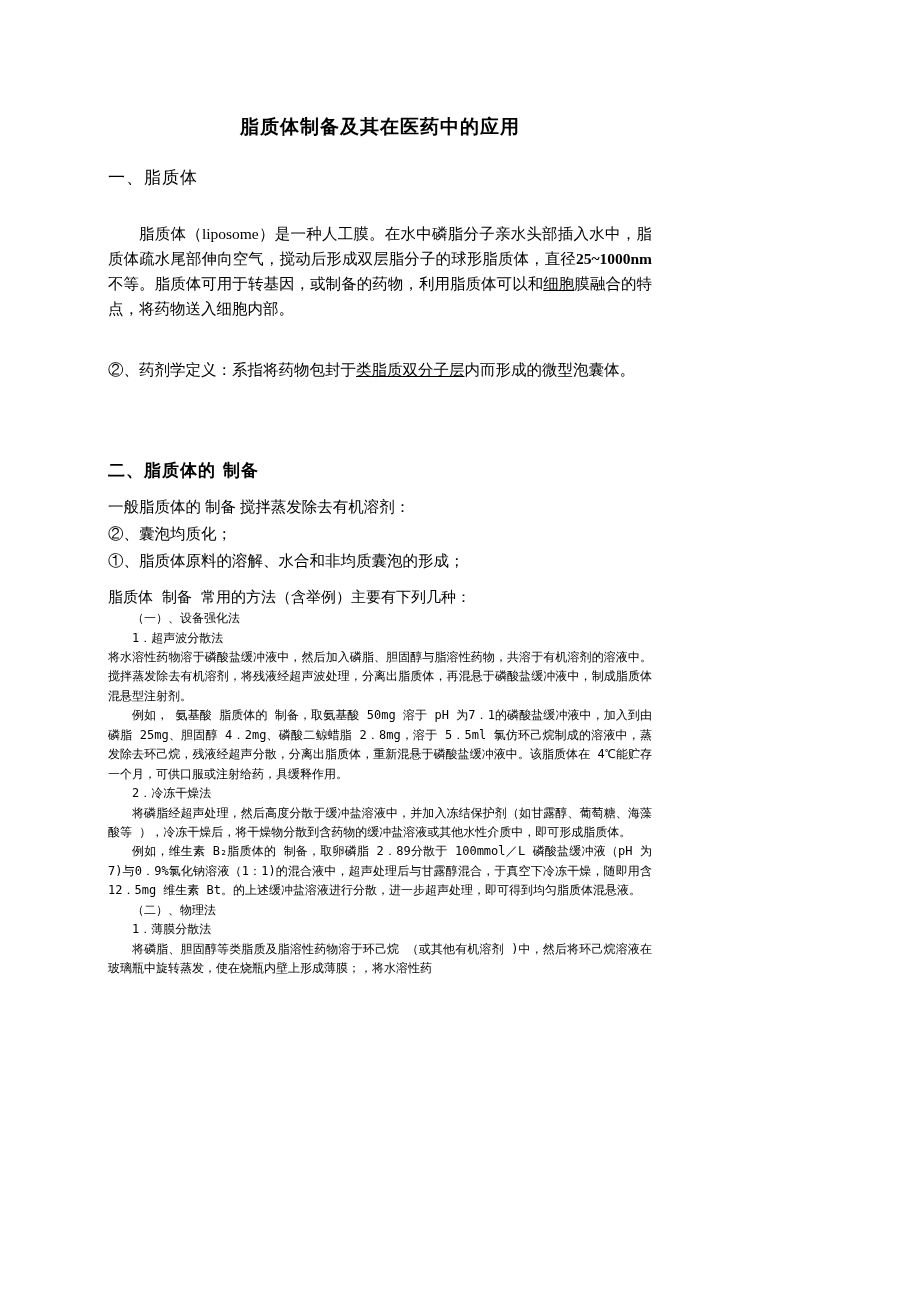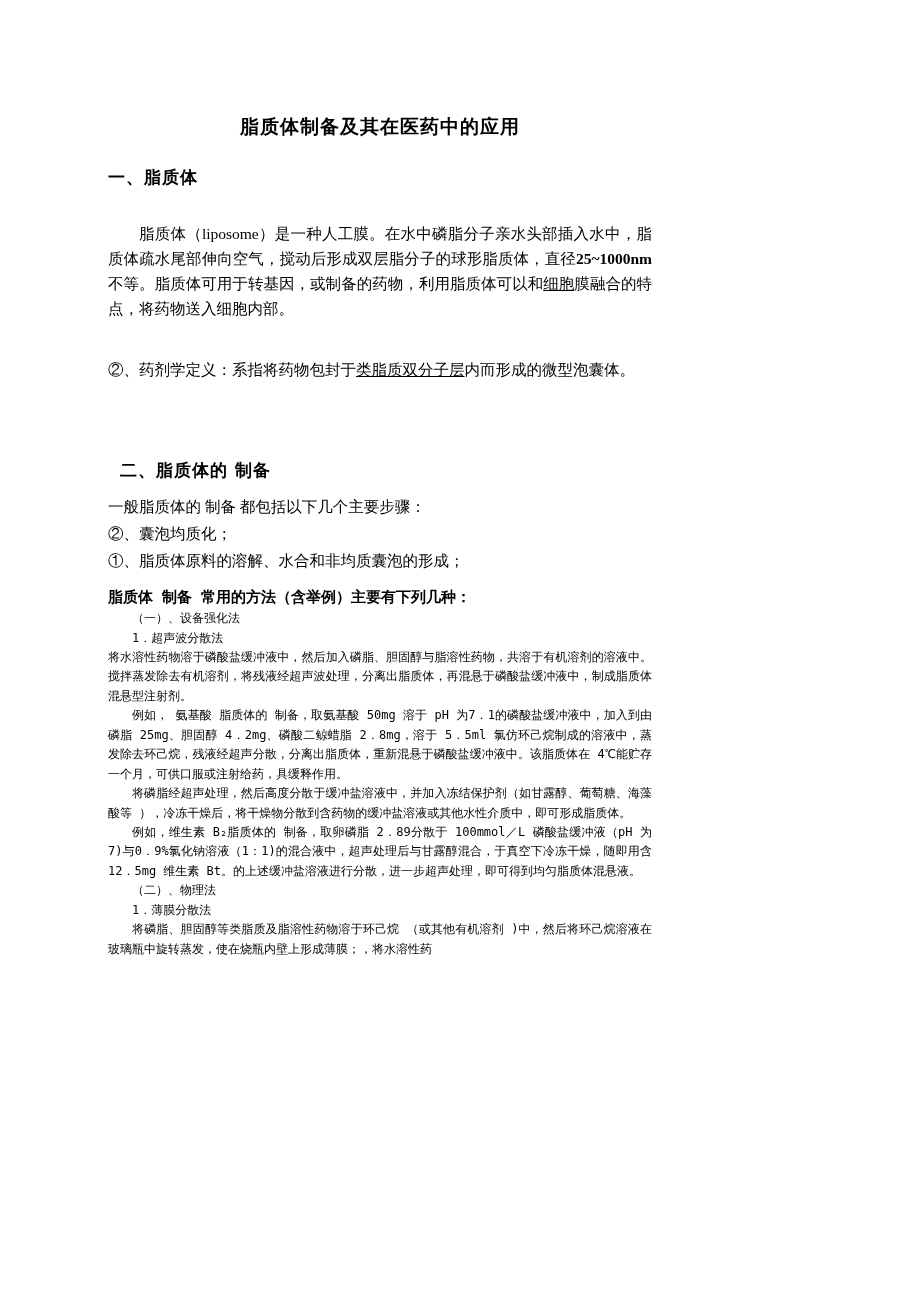--- a/index.html
+++ b/index.html
@@ -23,30 +23,30 @@
   .doc-title {
     text-align: center;
     font-family: "DejaVu Sans", sans-serif;
     font-weight: bold;
     font-size: 19px;
     letter-spacing: 1px;
     margin: 18px 0 26px 0;
   }
   .h-section {
     font-family: "DejaVu Sans", sans-serif;
-    font-weight: bold;
+    font-weight: normal;
     font-size: 17px;
     margin: 4px 0 10px 0;
     letter-spacing: 1px;
   }
   .h-section2 {
     font-family: "DejaVu Sans", sans-serif;
     font-weight: bold;
     font-size: 17px;
-    margin: 40px 0 12px 12px;
+    margin: 40px 0 12px 0;
     letter-spacing: 1px;
   }
   .p {
     font-size: 15.5px;
     line-height: 1.62;
     margin: 0 0 2px 0;
     text-align: justify;
     font-family: "Liberation Serif", serif;
   }
   .p.indent {
@@ -54,21 +54,21 @@
     margin-top: 32px;
   }
   .mono {
     font-family: "DejaVu Sans Mono", monospace;
     font-size: 12px;
     line-height: 1.62;
     letter-spacing: 0px;
   }
   .mono-b {
     font-family: "DejaVu Sans Mono", monospace;
-    font-weight: bold;
+    font-weight: normal;
     font-size: 15px;
     line-height: 1.62;
   }
   .gap-lg { height: 34px; }
   .gap-sm { height: 10px; }
   .u {
     text-decoration: underline;
   }
   .justify-block {
     text-align: justify;
@@ -92,34 +92,35 @@
   <div class="gap-lg"></div>
 
   <div class="p justify-block">
     <span>②、药剂学定义：系指将药物包封于</span><span class="u">类脂质双分子层</span><span>内而形成的微型泡囊体。</span>
   </div>
 
   <div class="gap-lg"></div>
 
   <div class="h-section2">二、脂质体的 制备</div>
 
-  <div class="p">一般脂质体的 制备 都包括以下几个主要步骤：</div>
+  <div class="p">一般脂质体的 制备 搅拌蒸发除去有机溶剂：</div>
   <div class="p">②、囊泡均质化；</div>
   <div class="p">①、脂质体原料的溶解、水合和非均质囊泡的形成；</div>
 
   <div class="gap-sm"></div>
 
   <div class="mono-b">脂质体 制备 常用的方法（含举例）主要有下列几种：</div>
 
   <div class="mono indent2">（一）、设备强化法</div>
 
   <div class="mono indent2">1．超声波分散法</div>
   <div class="mono justify-block">将水溶性药物溶于磷酸盐缓冲液中，然后加入磷脂、胆固醇与脂溶性药物，共溶于有机溶剂的溶液中。搅拌蒸发除去有机溶剂，将残液经超声波处理，分离出脂质体，再混悬于磷酸盐缓冲液中，制成脂质体混悬型注射剂。</div>
   <div class="mono justify-block indent2">例如， 氨基酸 脂质体的 制备，取氨基酸 50mg 溶于 pH 为7．1的磷酸盐缓冲液中，加入到由磷脂 25mg、胆固醇 4．2mg、磷酸二鲸蜡脂 2．8mg，溶于 5．5ml 氯仿环己烷制成的溶液中，蒸发除去环己烷，残液经超声分散，分离出脂质体，重新混悬于磷酸盐缓冲液中。该脂质体在 4℃能贮存一个月，可供口服或注射给药，具缓释作用。</div>
 
+  <div class="mono indent2">2．冷冻干燥法</div>
   <div class="mono justify-block indent2">将磷脂经超声处理，然后高度分散于缓冲盐溶液中，并加入冻结保护剂（如甘露醇、葡萄糖、海藻酸等 ），冷冻干燥后，将干燥物分散到含药物的缓冲盐溶液或其他水性介质中，即可形成脂质体。</div>
   <div class="mono justify-block indent2">例如，维生素 B₂脂质体的 制备，取卵磷脂 2．89分散于 100mmol／L 磷酸盐缓冲液（pH 为7)与0．9%氯化钠溶液（1：1)的混合液中，超声处理后与甘露醇混合，于真空下冷冻干燥，随即用含 12．5mg 维生素 Bt。的上述缓冲盐溶液进行分散，进一步超声处理，即可得到均匀脂质体混悬液。</div>
 
   <div class="mono indent2">（二）、物理法</div>
   <div class="mono indent2">1．薄膜分散法</div>
   <div class="mono justify-block indent2">将磷脂、胆固醇等类脂质及脂溶性药物溶于环己烷 （或其他有机溶剂 )中，然后将环己烷溶液在玻璃瓶中旋转蒸发，使在烧瓶内壁上形成薄膜；，将水溶性药</div>
 
 </div>
 
 </body></html>

